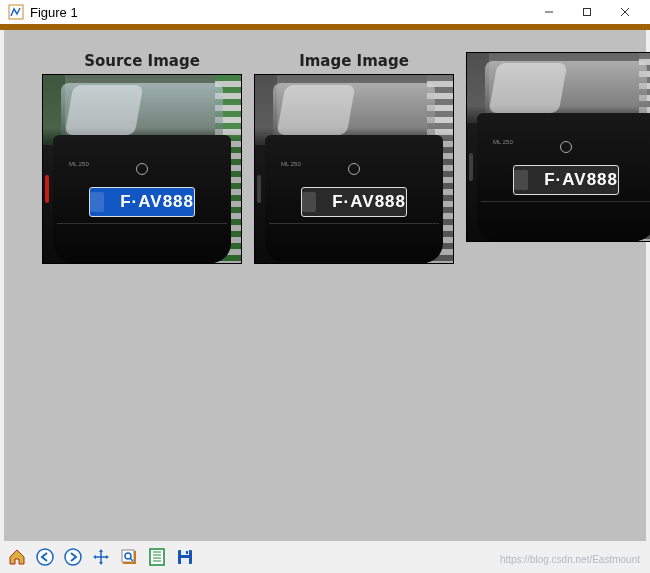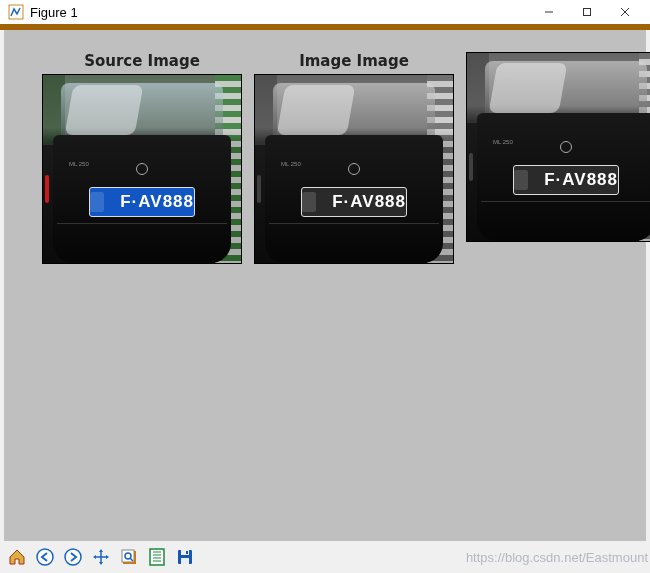--- a/index.html
+++ b/index.html
@@ -184,22 +184,22 @@
       width: 26px; height: 26px;
       display: flex;
       align-items: center;
       justify-content: center;
       border: 1px solid transparent;
       border-radius: 3px;
       background: #f0f0f0;
     }
     .watermark {
       position: absolute;
-      right: 2px; bottom: 8px;
-      font-size: 13px;
+      right: 10px; bottom: 8px;
+      font-size: 10px;
       color: rgba(120,130,150,0.5);
       font-family: Arial, sans-serif;
       margin-left: 12px;
     }
   </style>
 </head>
 <body>
 
 <div class="titlebar">
   <span class="app-icon">

